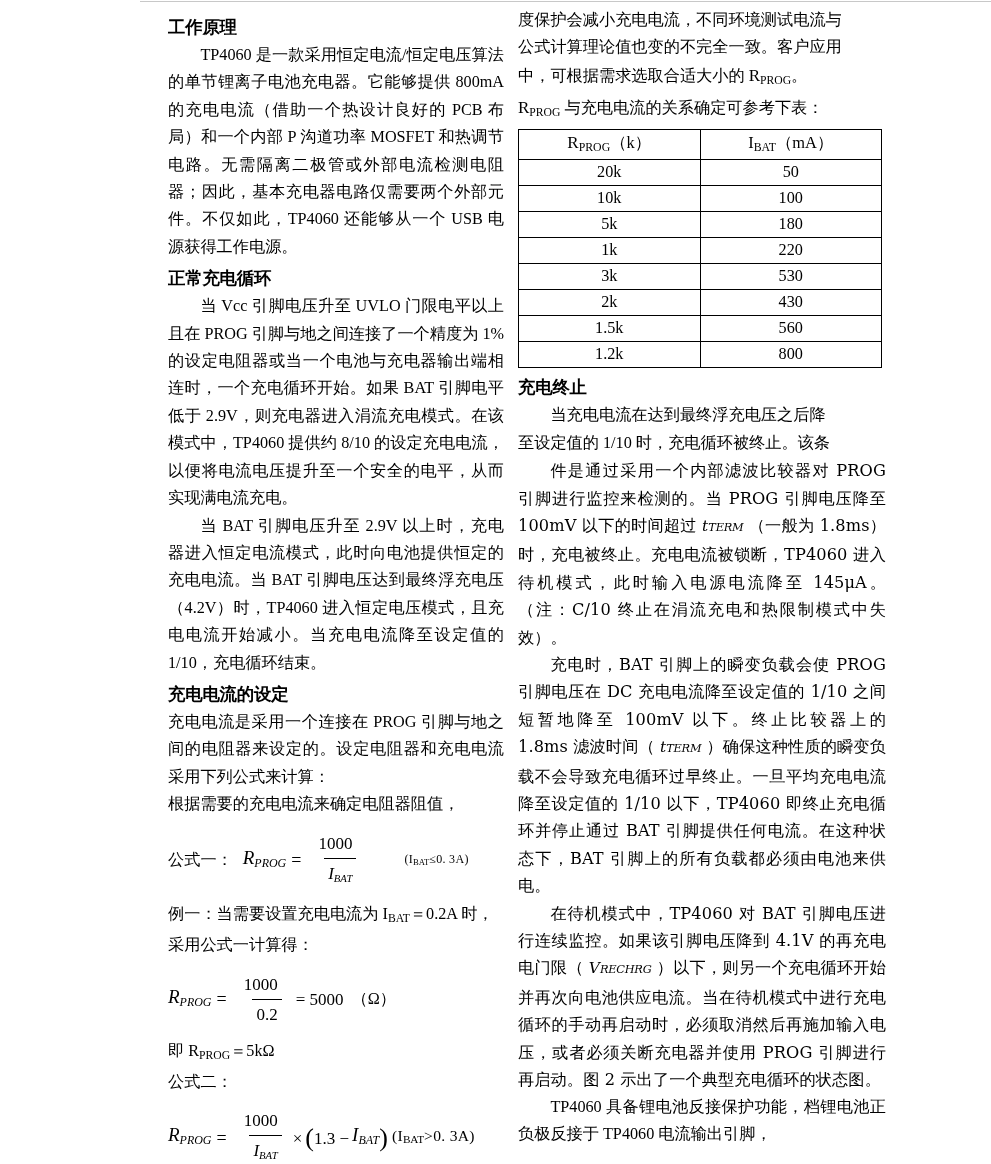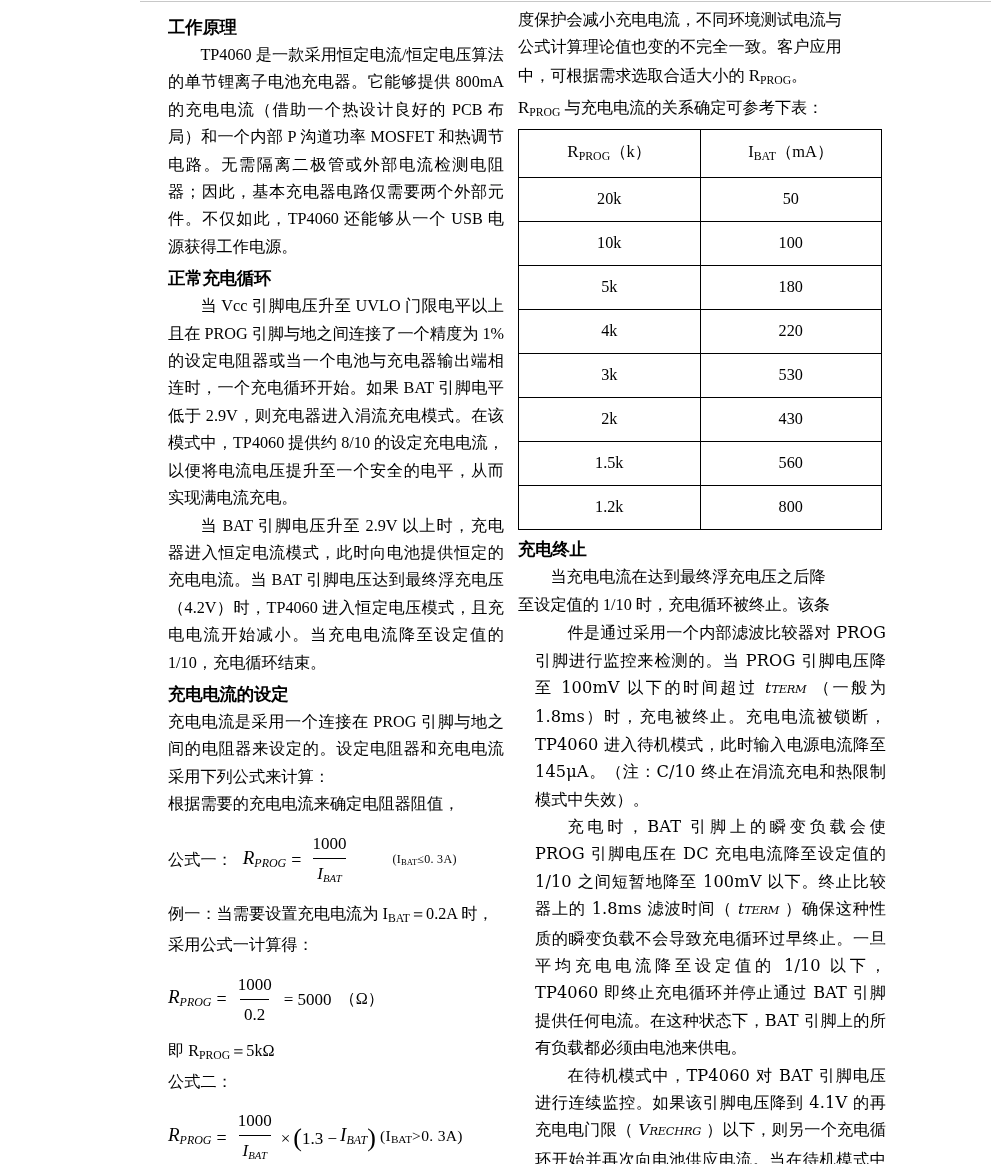--- a/index.html
+++ b/index.html
@@ -51,37 +51,36 @@
   p {
     margin: 0;
   }
   p.ind { text-indent: 2em; }
   p.noind { text-indent: 0; }
 
   
   .monoish {
     font-family: "DejaVu Serif", "Liberation Serif", serif;
     letter-spacing: 0.1px;
-    margin-left: 17px;
   }
 
   
   table.rtab {
     border-collapse: collapse;
     width: 364px;
     margin: 3px 0 0 0;
     table-layout: fixed;
   }
   table.rtab td, table.rtab th {
     border: 1px solid #000;
     text-align: center;
     font-weight: normal;
     font-size: 16.2px;
     height: 25px;
-    padding: 9px;
+    padding: 0;
     line-height: 25px;
   }
   table.rtab th { font-size: 16.4px; }
   .smallcap {
     font-variant: small-caps;
     font-size: 17px;
   }
   .sub {
     font-size: 0.72em;
     vertical-align: -0.22em;
@@ -109,23 +108,23 @@
   }
   .rv .sb {
     font-style: italic;
     font-size: 0.63em;
     vertical-align: -0.28em;
   }
   .eq { margin: 0 5px; font-size: 18px; }
   .frac {
     display: inline-flex;
     flex-direction: column;
-    align-items: center;
+    align-items: flex-end;
     vertical-align: middle;
-    margin: 0 2px;
+    margin: 0 8px;
     font-size: 17px;
   }
   .frac .num { padding: 0 4px 1px 4px; }
   .frac .den {
     border-top: 1.3px solid #000;
     padding: 1px 4px 0 4px;
     font-style: italic;
   }
   .frac .den .sb {
     font-size: 0.63em;
@@ -260,21 +259,21 @@
         </tr>
         <tr>
           <td>10k</td>
           <td>100</td>
         </tr>
         <tr>
           <td>5k</td>
           <td>180</td>
         </tr>
         <tr>
-          <td>4k</td>
+          <td>1k</td>
           <td>220</td>
         </tr>
         <tr>
           <td>3k</td>
           <td>530</td>
         </tr>
         <tr>
           <td>2k</td>
           <td>430</td>
         </tr>

